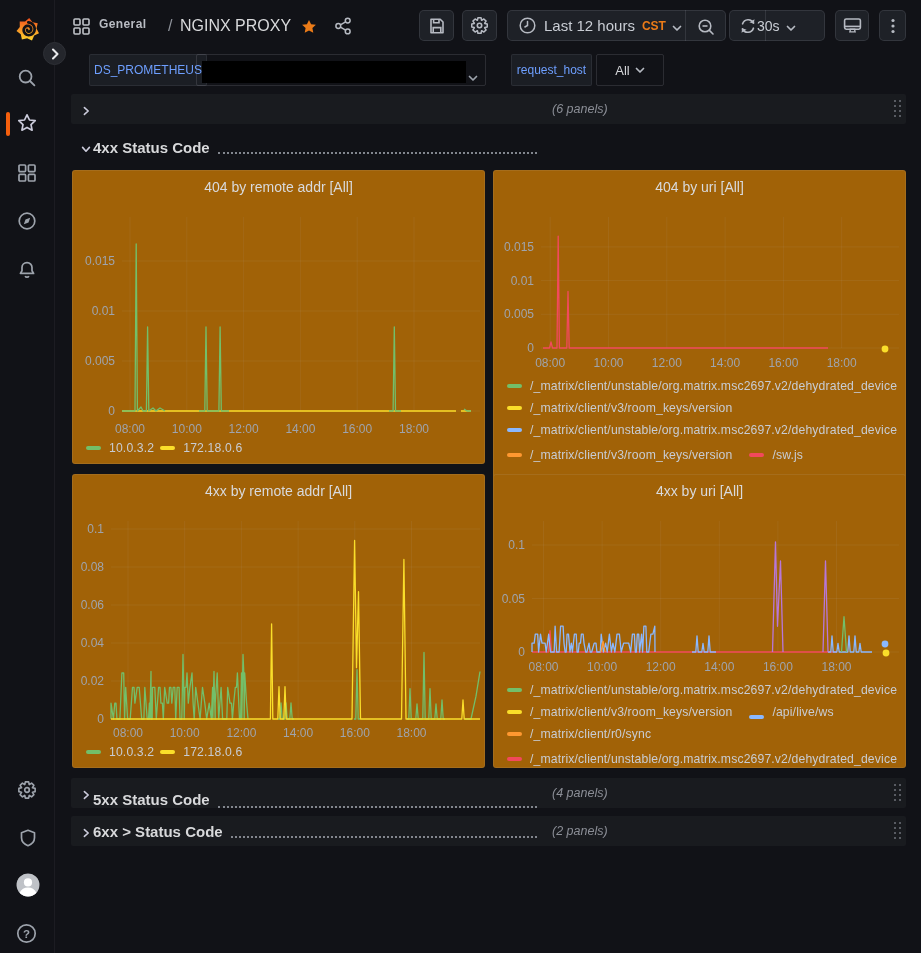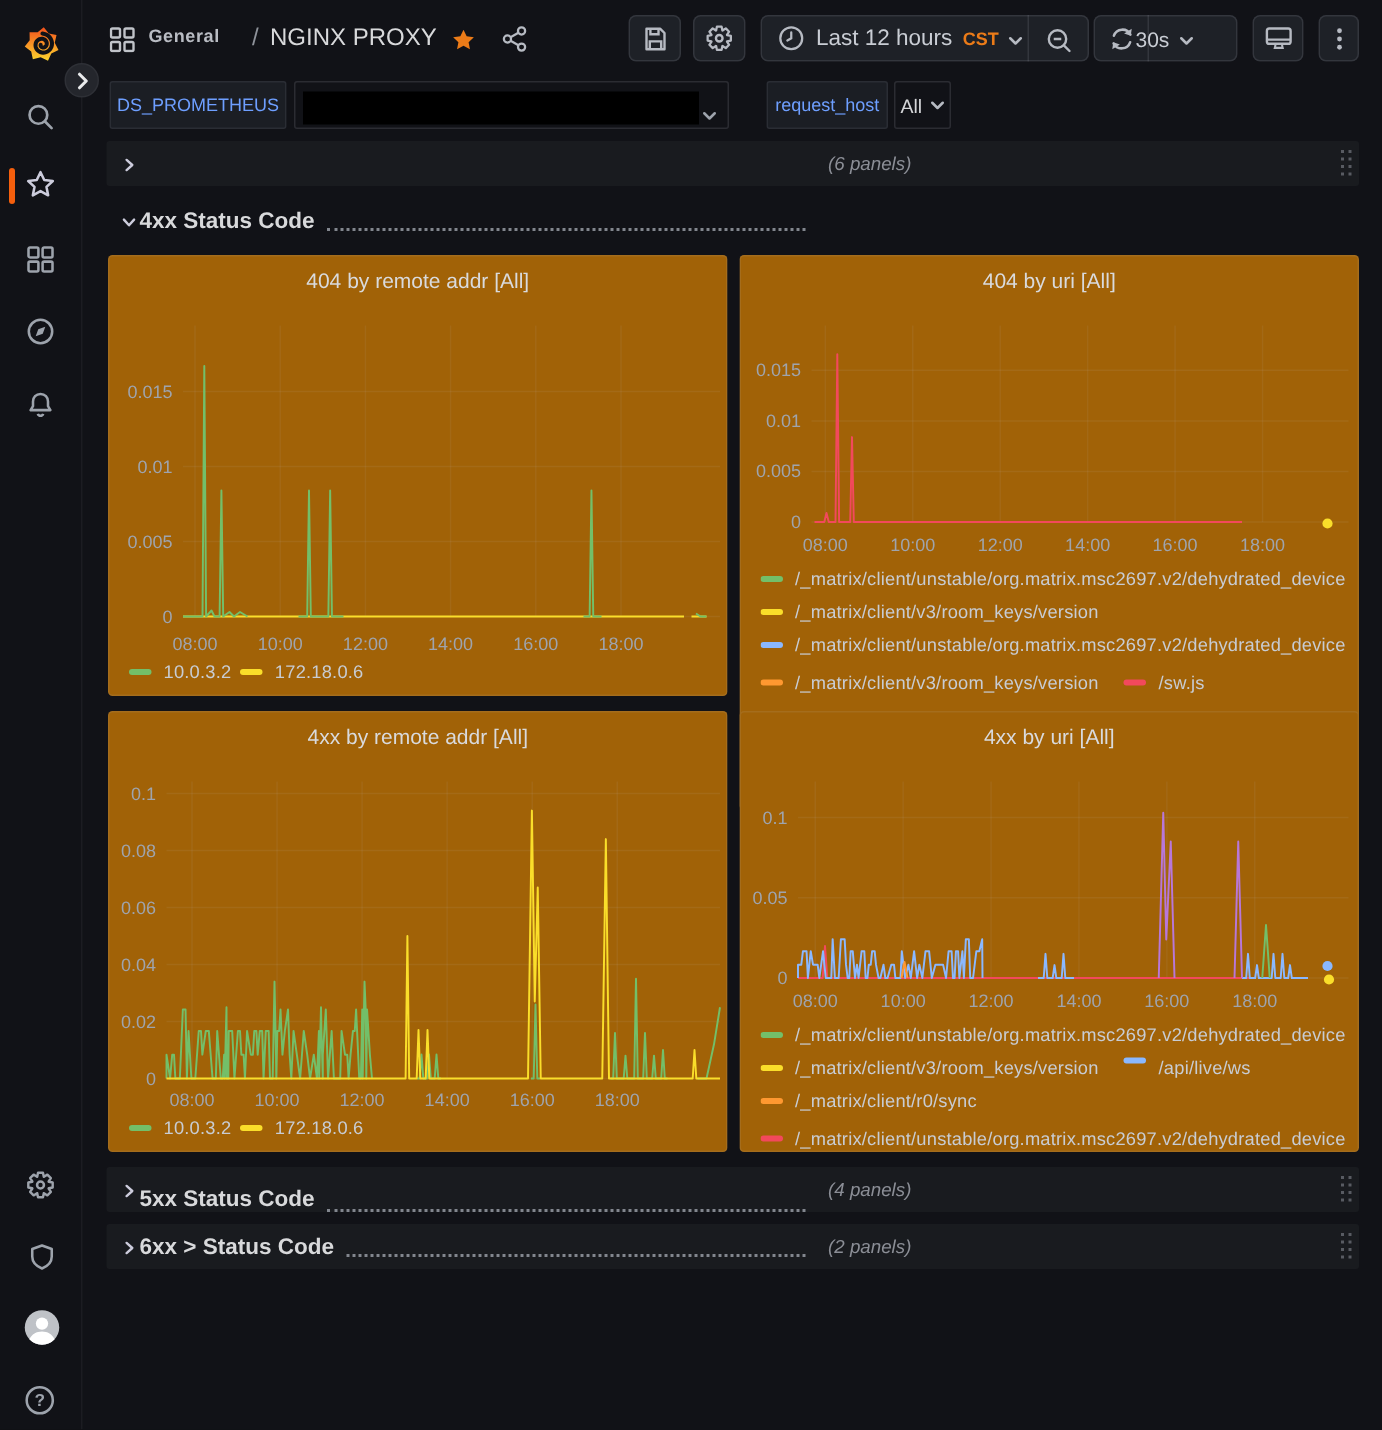--- a/index.html
+++ b/index.html
@@ -140,29 +140,29 @@
     </svg>
   </div>
 <div class="navbtn" style="left:879px;width:27px">
     <svg width="18" height="18" viewBox="0 0 18 18" style="" fill="none">
       <circle cx="9" cy="3.5" r="1.6" fill="#b6bac2"></circle>
       <circle cx="9" cy="9" r="1.6" fill="#b6bac2"></circle>
       <circle cx="9" cy="14.5" r="1.6" fill="#b6bac2"></circle>
     </svg>
   </div>
 
-<div class="vbox vlabel" style="left:73px;width:118px">DS_PROMETHEUS</div>
+<div class="vbox vlabel" style="left:89px;width:118px">DS_PROMETHEUS</div>
 <div class="vbox" style="left:196px;width:290px;border:1px solid rgba(204,204,220,0.14);justify-content:flex-start">
   <span style="position:absolute;left:5px;top:6px;width:264px;height:22px;background:#000"></span>
   <span style="position:absolute;right:7px;top:13px"><svg width="10" height="8" viewBox="0 0 10 8" fill="none">
         <path d="M1.5 2.5L5 6l3.5-3.5" stroke="#9da3ac" stroke-width="1.7" stroke-linecap="round" stroke-linejoin="round"></path>
       </svg></span>
 </div>
 <div class="vbox vlabel" style="left:511px;width:81px">request_host</div>
-<div class="vbox" style="left:596px;width:38px;border:1px solid rgba(204,204,220,0.14)">
+<div class="vbox" style="left:596px;width:68px;border:1px solid rgba(204,204,220,0.14)">
   <span style="font-size:13px;color:#d5d6d9;margin-right:5px">All</span>
     <svg width="10" height="8" viewBox="0 0 10 8" fill="none">
       <path d="M1.5 2.5L5 6l3.5-3.5" stroke="#b6bac2" stroke-width="1.7" stroke-linecap="round" stroke-linejoin="round"></path>
     </svg>
 </div>
 
 <div style="position:absolute;left:71px;top:94px;width:835px;height:30px;background:#191b1f;border-radius:2px;">
     <div style="position:absolute;left:9px;top:9px;width:12px;height:12px"><svg width="12" height="12" viewBox="0 0 12 12" fill="none">
         <path d="M4.4 2.6l3.8 3.4-3.8 3.4" stroke="#ccccdc" stroke-width="1.6" stroke-linecap="round" stroke-linejoin="round"></path>
       </svg></div>
@@ -367,21 +367,21 @@
       <span style="display:inline-flex;align-items:center;margin-right:17px;white-space:nowrap">
         <i style="width:15px;height:4px;border-radius:2px;background:#73bf69;margin-right:8px;flex:none"></i>
         <span>/_matrix/client/unstable/org.matrix.msc2697.v2/dehydrated_device</span>
       </span>
     </div>
     <div style="position:absolute;left:13px;top:228px;right:2px;height:18px;display:flex;align-items:center;overflow:hidden;font-size:12.2px;letter-spacing:.012em;color:#c8ccd3">
       <span style="display:inline-flex;align-items:center;margin-right:17px;white-space:nowrap">
         <i style="width:15px;height:4px;border-radius:2px;background:#fade2a;margin-right:8px;flex:none"></i>
         <span>/_matrix/client/v3/room_keys/version</span>
       </span>
-      <span style="display:inline-flex;align-items:flex-start;margin-right:17px;white-space:nowrap">
+      <span style="display:inline-flex;align-items:flex-end;margin-right:17px;white-space:nowrap">
         <i style="width:15px;height:4px;border-radius:2px;background:#8ab8ff;margin-right:8px;flex:none"></i>
         <span>/api/live/ws</span>
       </span>
     </div>
     <div style="position:absolute;left:13px;top:250px;right:2px;height:18px;display:flex;align-items:center;overflow:hidden;font-size:12.2px;letter-spacing:.012em;color:#c8ccd3">
       <span style="display:inline-flex;align-items:center;margin-right:17px;white-space:nowrap">
         <i style="width:15px;height:4px;border-radius:2px;background:#ff9830;margin-right:8px;flex:none"></i>
         <span>/_matrix/client/r0/sync</span>
       </span>
     </div>

